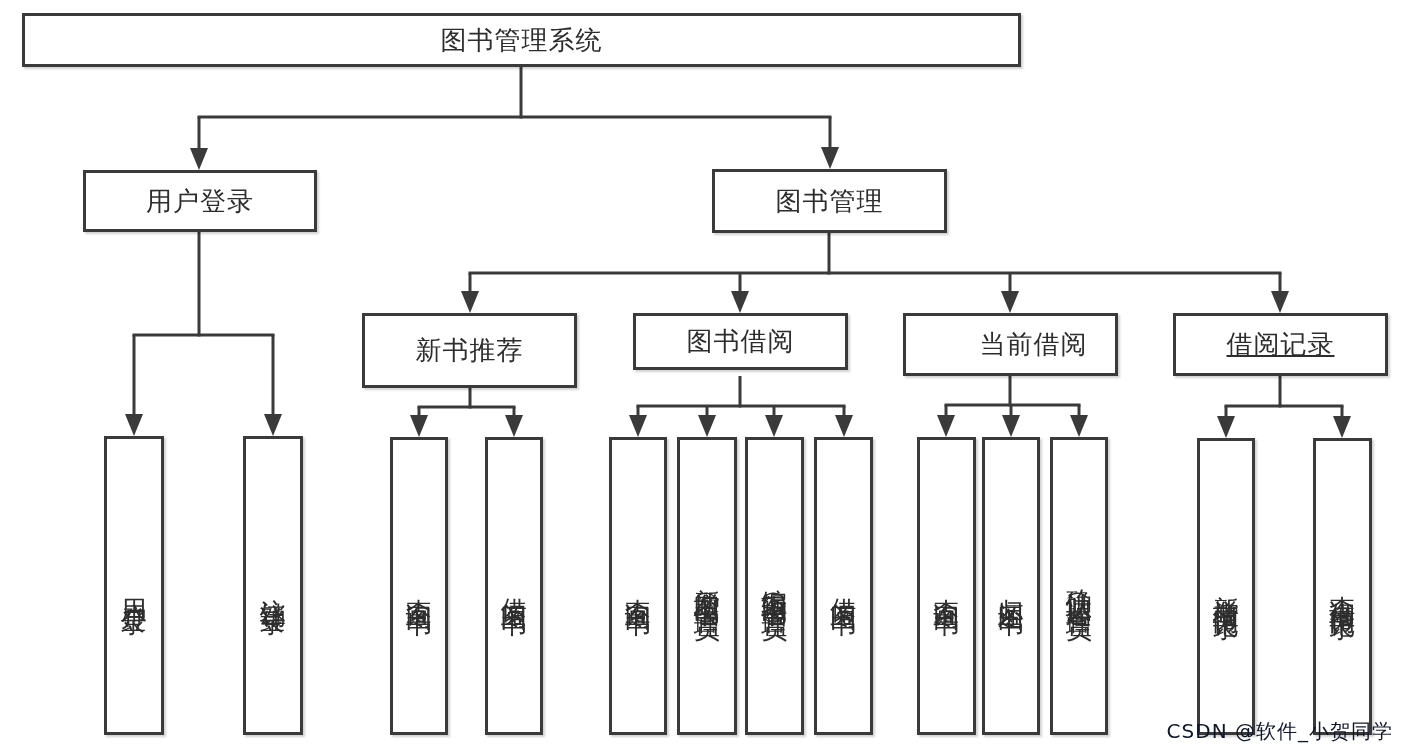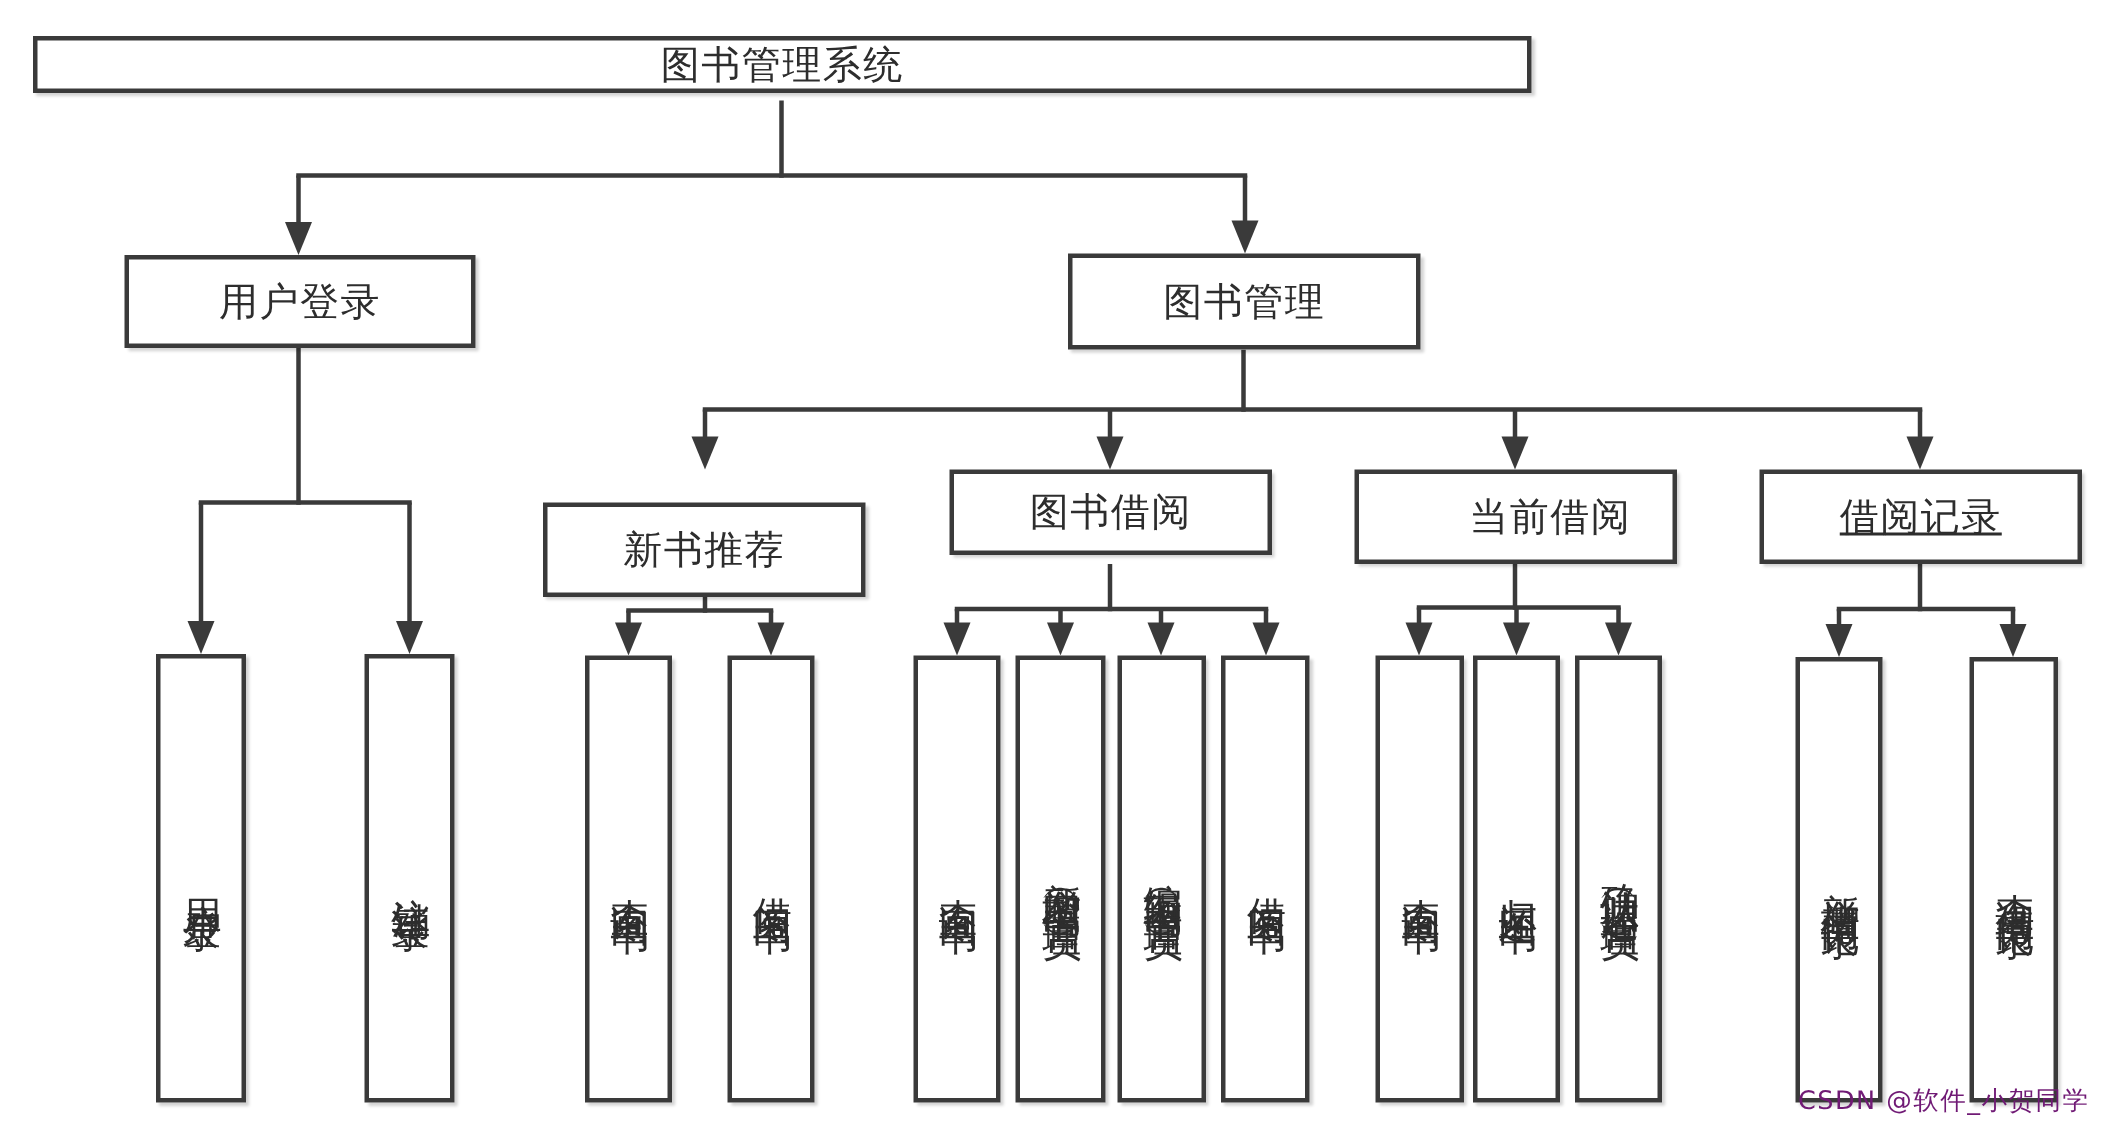--- a/index.html
+++ b/index.html
@@ -30,46 +30,46 @@
     letter-spacing: 1px;
     white-space: nowrap;
   }
   .leaf span {
     writing-mode: vertical-rl;
     text-orientation: mixed;
     letter-spacing: 4px;
     line-height: 1.1;
   }
   
-  .n-root  { left: 22px;   top: 24px;  width: 999px; height: 38px; }
+  .n-root  { left: 22px;   top: 13px;  width: 999px; height: 54px; }
   .n-login { left: 83px;   top: 170px; width: 234px; height: 62px; }
   .n-mgmt  { left: 712px;  top: 169px; width: 235px; height: 64px; }
-  .n-l3a   { left: 362px;  top: 313px; width: 215px; height: 63px; margin-top: 22px; }
+  .n-l3a   { left: 362px;  top: 313px; width: 215px; height: 75px; }
   .n-l3b   { left: 633px;  top: 313px; width: 215px; height: 57px; }
   .n-l3c   { left: 903px;  top: 313px; width: 215px; height: 63px; padding-left: 46px; }
   .n-l3d   { left: 1173px; top: 313px; width: 215px; height: 63px; text-decoration: underline; }
   .n-g1a { left: 104px;  top: 436px; width: 60px; height: 299px; }
   .n-g1b { left: 243px;  top: 436px; width: 60px; height: 299px; }
   .n-g2a { left: 390px;  top: 437px; width: 58px; height: 298px; }
   .n-g2b { left: 485px;  top: 437px; width: 58px; height: 298px; }
   .n-g3a { left: 609px;  top: 437px; width: 58px; height: 298px; }
   .n-g3b { left: 677px;  top: 437px; width: 60px; height: 298px; }
   .n-g3c { left: 745px;  top: 437px; width: 59px; height: 298px; }
   .n-g3d { left: 814px;  top: 437px; width: 59px; height: 298px; }
   .n-g4a { left: 917px;  top: 437px; width: 59px; height: 298px; }
   .n-g4b { left: 982px;  top: 437px; width: 58px; height: 298px; }
   .n-g4c { left: 1050px; top: 437px; width: 58px; height: 298px; }
   .n-g5a { left: 1197px; top: 438px; width: 58px; height: 297px; }
   .n-g5b { left: 1313px; top: 438px; width: 59px; height: 297px; }
   #watermark {
     position: absolute;
     right: 12px;
     bottom: 2px;
-    font-size: 17px;
-    color: #701a75;
+    font-size: 20px;
+    color: #0f172a;
     letter-spacing: 1px;
     z-index: 10;
   }
 </style>
 </head>
 <body>
 
 <div id="stage">
 
   <svg id="connectors" width="1405" height="747" viewBox="0 0 1405 747" xmlns="http://www.w3.org/2000/svg">

